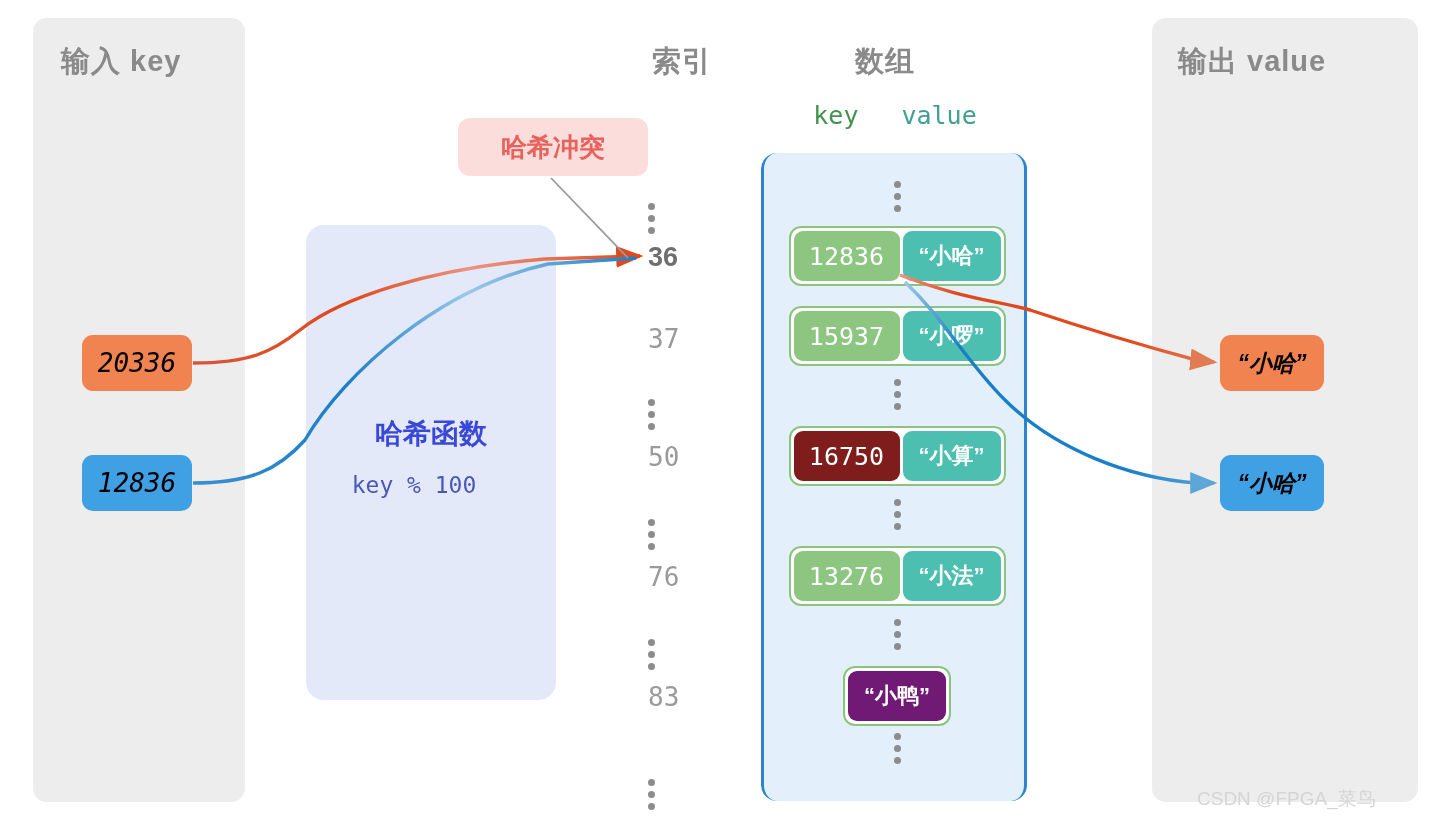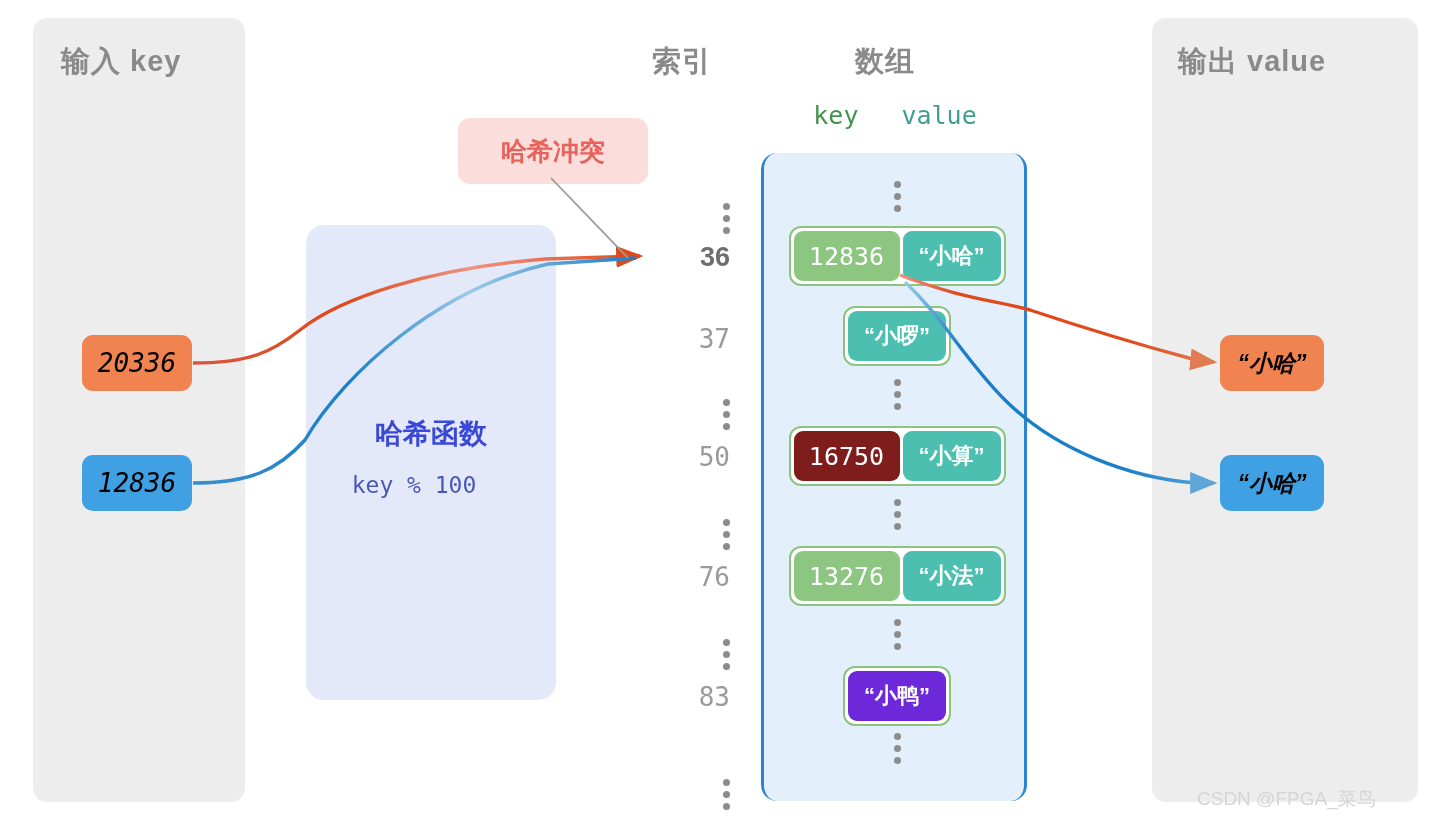--- a/index.html
+++ b/index.html
@@ -102,39 +102,39 @@
     font-family: "DejaVu Sans Mono", monospace;
     font-size: 23px;
     color: #4A56B8;
     white-space: nowrap;
   }
 
   
   #collision-label {
     position: absolute;
     left: 458px; top: 118px;
-    width: 190px; height: 66px;
+    width: 190px; height: 58px;
     background: #FBDDDC;
     border-radius: 12px;
     display: flex; align-items: center; justify-content: center;
     font-size: 26px; font-weight: bold;
     color: #E8625C;
     white-space: nowrap;
   }
 
   
   #index-col {
     position: absolute;
     left: 648px; top: 160px;
     width: 82px; height: 640px;
   }
   .idx-row {
     position: absolute;
     width: 82px;
-    text-align: right;
+    text-align: left;
     font-family: "DejaVu Sans Mono", monospace;
     font-size: 26px;
     color: #9A9A9A;
     white-space: nowrap;
   }
   .idx-row.highlight { color: #6E6E6E; font-weight: bold; font-family: "Liberation Sans", sans-serif; font-size: 27px; }
   .dots { display: inline-flex; flex-direction: column; gap: 5px; align-items: center; }
   .dots i { display: block; width: 7px; height: 7px; border-radius: 50%; background: #8C8C8C; }
 
   
@@ -276,20 +276,21 @@
         </span>
       </div>
       <div class="cell-row" style="top: 72px; height: 62px;">
         <div class="cell-pair">
           <div class="cell-key" style="background: rgb(140, 198, 128);">12836</div>
           <div class="cell-val" style="background: rgb(77, 191, 176);">“小哈”</div>
         </div>
       </div>
       <div class="cell-row" style="top: 152px; height: 62px;">
         <div class="cell-pair">
+          <div class="cell-key" style="background: rgb(140, 198, 128);">15937</div>
           <div class="cell-val" style="background: rgb(77, 191, 176);">“小啰”</div>
         </div>
       </div>
       <div class="arr-dots" style="top: 226px;">
         <span class="dots">
           <i></i>
           <i></i>
           <i></i>
         </span>
       </div>
@@ -314,21 +315,21 @@
       </div>
       <div class="arr-dots" style="top: 466px;">
         <span class="dots">
           <i></i>
           <i></i>
           <i></i>
         </span>
       </div>
       <div class="cell-row" style="top: 512px; height: 62px;">
         <div class="cell-pair">
-          <div class="cell-val" style="background: #6d28d9;">“小鸭”</div>
+          <div class="cell-val" style="background: #701a75;">“小鸭”</div>
         </div>
       </div>
       <div class="arr-dots" style="top: 580px;">
         <span class="dots">
           <i></i>
           <i></i>
           <i></i>
         </span>
       </div>
     </div>

